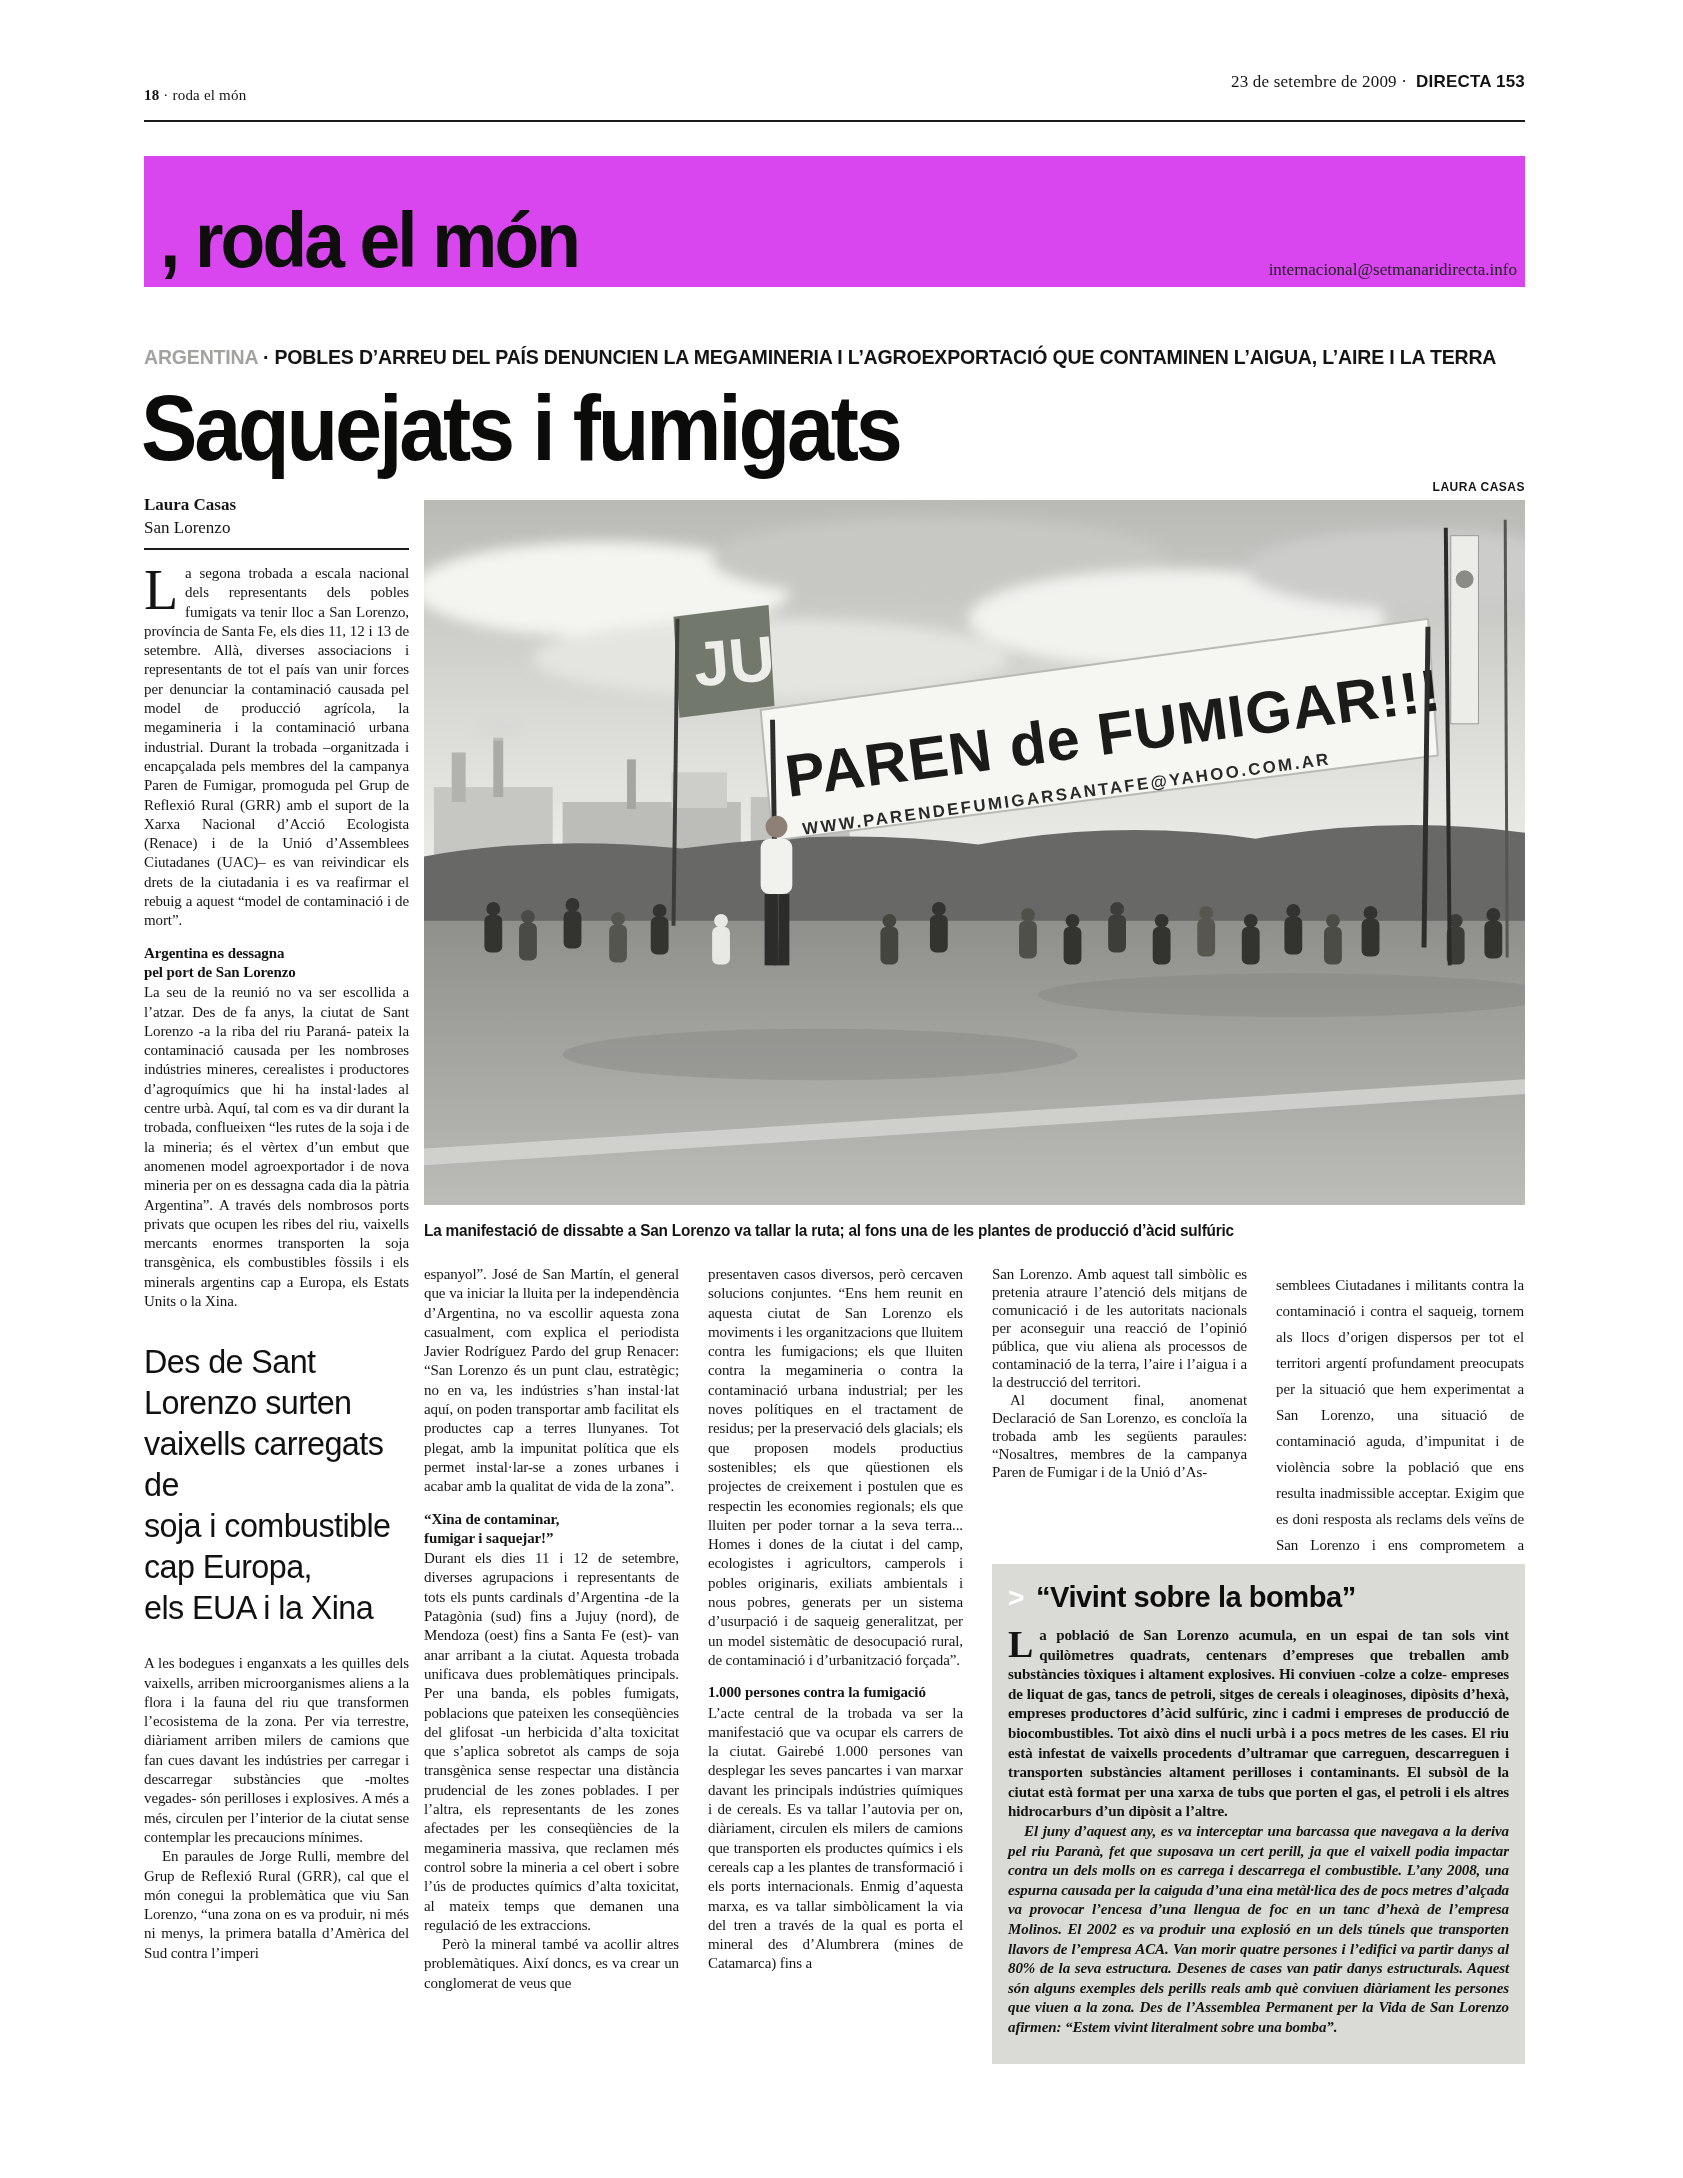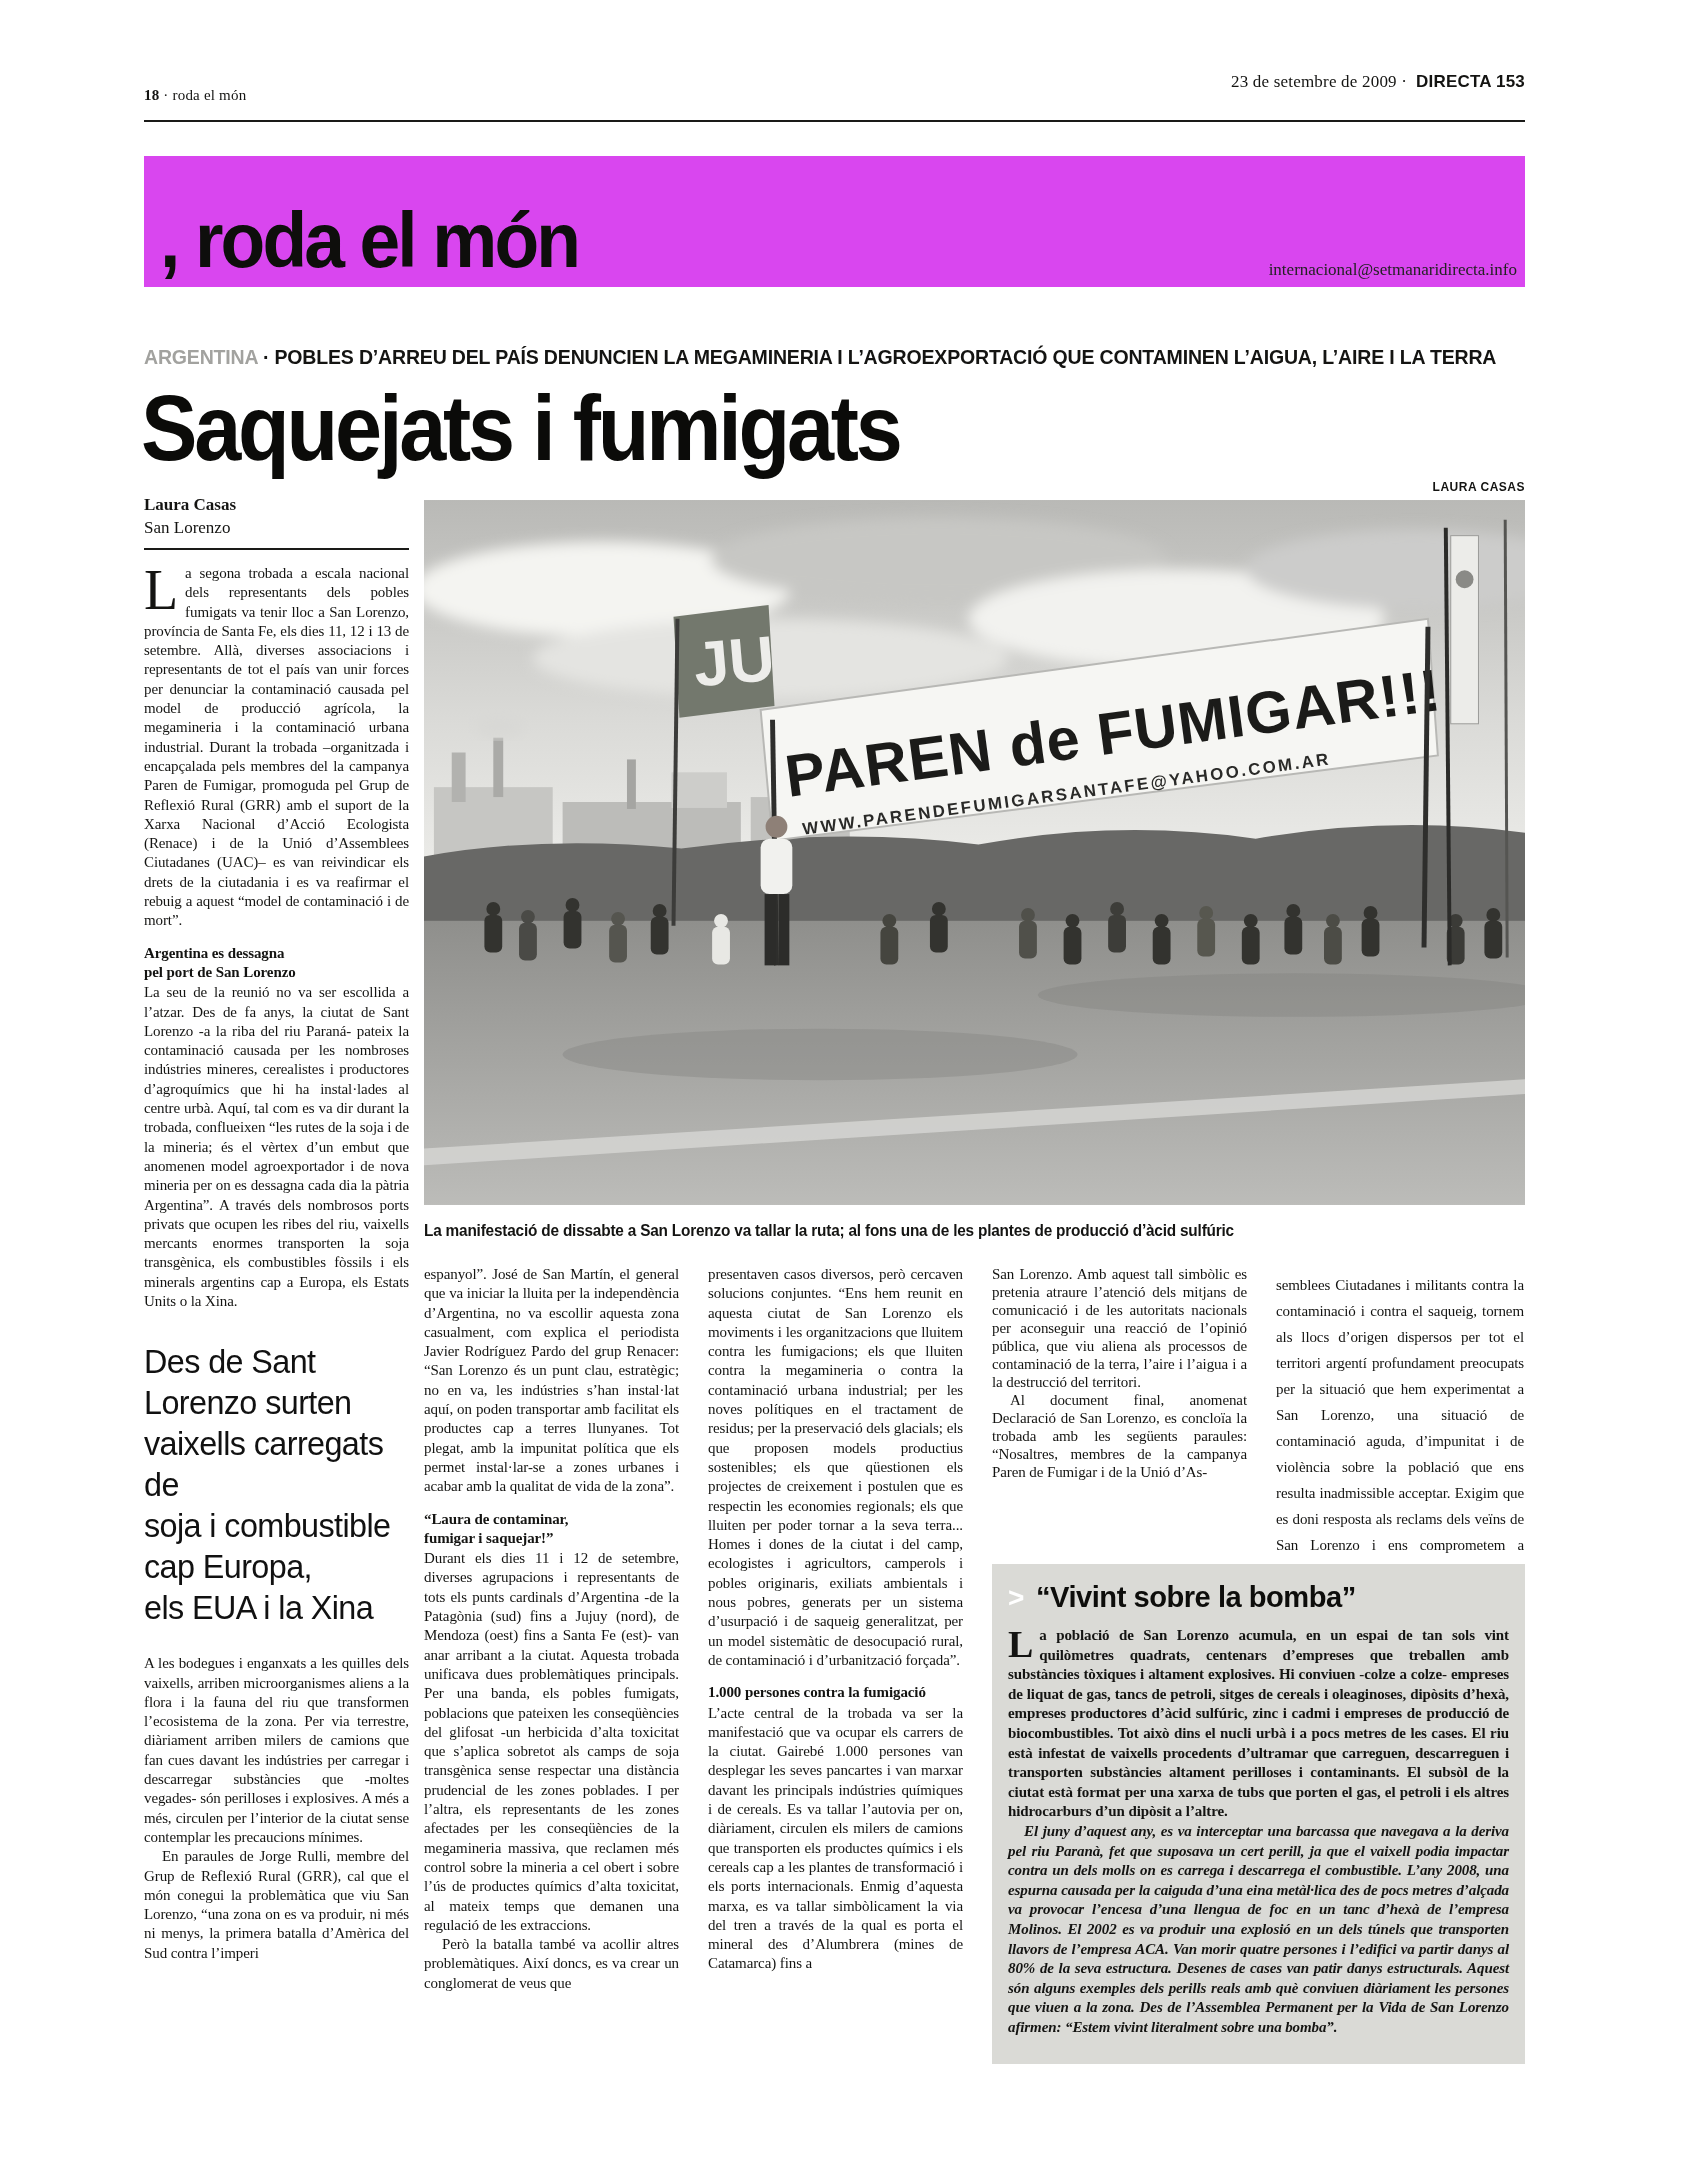--- a/index.html
+++ b/index.html
@@ -211,24 +211,24 @@
 vaixells carregats de
 soja i combustible
 cap Europa,
 els EUA i la Xina</p>
     <p>A les bodegues i enganxats a les quilles dels vaixells, arriben microorganismes aliens a la flora i la fauna del riu que transformen l’ecosistema de la zona. Per via terrestre, diàriament arriben milers de camions que fan cues davant les indústries per carregar i descarregar substàncies que -moltes vegades- són perilloses i explosives. A més a més, circulen per l’interior de la ciutat sense contemplar les precaucions mínimes.</p>
     <p class="ind">En paraules de Jorge Rulli, membre del Grup de Reflexió Rural (GRR), cal que el món conegui la problemàtica que viu San Lorenzo, “una zona on es va produir, ni més ni menys, la primera batalla d’Amèrica del Sud contra l’imperi</p>
   </div>
 
   <div class="abs col" style="left:424px;top:1265px;width:255px;">
     <p>espanyol”. José de San Martín, el general que va iniciar la lluita per la independència d’Argentina, no va escollir aquesta zona casualment, com explica el periodista Javier Rodríguez Pardo del grup Renacer: “San Lorenzo és un punt clau, estratègic; no en va, les indústries s’han instal·lat aquí, on poden transportar amb facilitat els productes cap a terres llunyanes. Tot plegat, amb la impunitat política que els permet instal·lar-se a zones urbanes i acabar amb la qualitat de vida de la zona”.</p>
-    <p class="subhead">“Laura de contaminar,
+    <p class="subhead">“Xina de contaminar,
 fumigar i saquejar!”</p>
     <p>Durant els dies 11 i 12 de setembre, diverses agrupacions i representants de tots els punts cardinals d’Argentina -de la Patagònia (sud) fins a Jujuy (nord), de Mendoza (oest) fins a Santa Fe (est)- van anar arribant a la ciutat. Aquesta trobada unificava dues problemàtiques principals. Per una banda, els pobles fumigats, poblacions que pateixen les conseqüències del glifosat -un herbicida d’alta toxicitat que s’aplica sobretot als camps de soja transgènica sense respectar una distància prudencial de les zones poblades. I per l’altra, els representants de les zones afectades per les conseqüències de la megamineria massiva, que reclamen més control sobre la mineria a cel obert i sobre l’ús de productes químics d’alta toxicitat, al mateix temps que demanen una regulació de les extraccions.</p>
-    <p class="ind">Però la batalla també va acollir altres problemàtiques. Així doncs, es va crear un conglomerat de veus que</p>
+    <p class="ind">Però la mineral també va acollir altres problemàtiques. Així doncs, es va crear un conglomerat de veus que</p>
   </div>
 
   <div class="abs col" style="left:708px;top:1265px;width:255px;">
     <p>presentaven casos diversos, però cercaven solucions conjuntes. “Ens hem reunit en aquesta ciutat de San Lorenzo els moviments i les organitzacions que lluitem contra les fumigacions; els que lluiten contra la megamineria o contra la contaminació urbana industrial; per les noves polítiques en el tractament de residus; per la preservació dels glacials; els que proposen models productius sostenibles; els que qüestionen els projectes de creixement i postulen que es respectin les economies regionals; els que lluiten per poder tornar a la seva terra... Homes i dones de la ciutat i del camp, ecologistes i agricultors, camperols i pobles originaris, exiliats ambientals i nous pobres, generats per un sistema d’usurpació i de saqueig generalitzat, per un model sistemàtic de desocupació rural, de contaminació i d’urbanització forçada”.</p>
     <p class="subhead">1.000 persones contra la fumigació</p>
     <p>L’acte central de la trobada va ser la manifestació que va ocupar els carrers de la ciutat. Gairebé 1.000 persones van desplegar les seves pancartes i van marxar davant les principals indústries químiques i de cereals. Es va tallar l’autovia per on, diàriament, circulen els milers de camions que transporten els productes químics i els cereals cap a les plantes de transformació i els ports internacionals. Enmig d’aquesta marxa, es va tallar simbòlicament la via del tren a través de la qual es porta el mineral des d’Alumbrera (mines de Catamarca) fins a</p>
   </div>
 
   <div class="abs col" style="left:992px;top:1265px;width:255px;line-height:18px;">
     <p>San Lorenzo. Amb aquest tall simbòlic es pretenia atraure l’atenció dels mitjans de comunicació i de les autoritats nacionals per aconseguir una reacció de l’opinió pública, que viu aliena als processos de contaminació de la terra, l’aire i l’aigua i a la destrucció del territori.</p>

